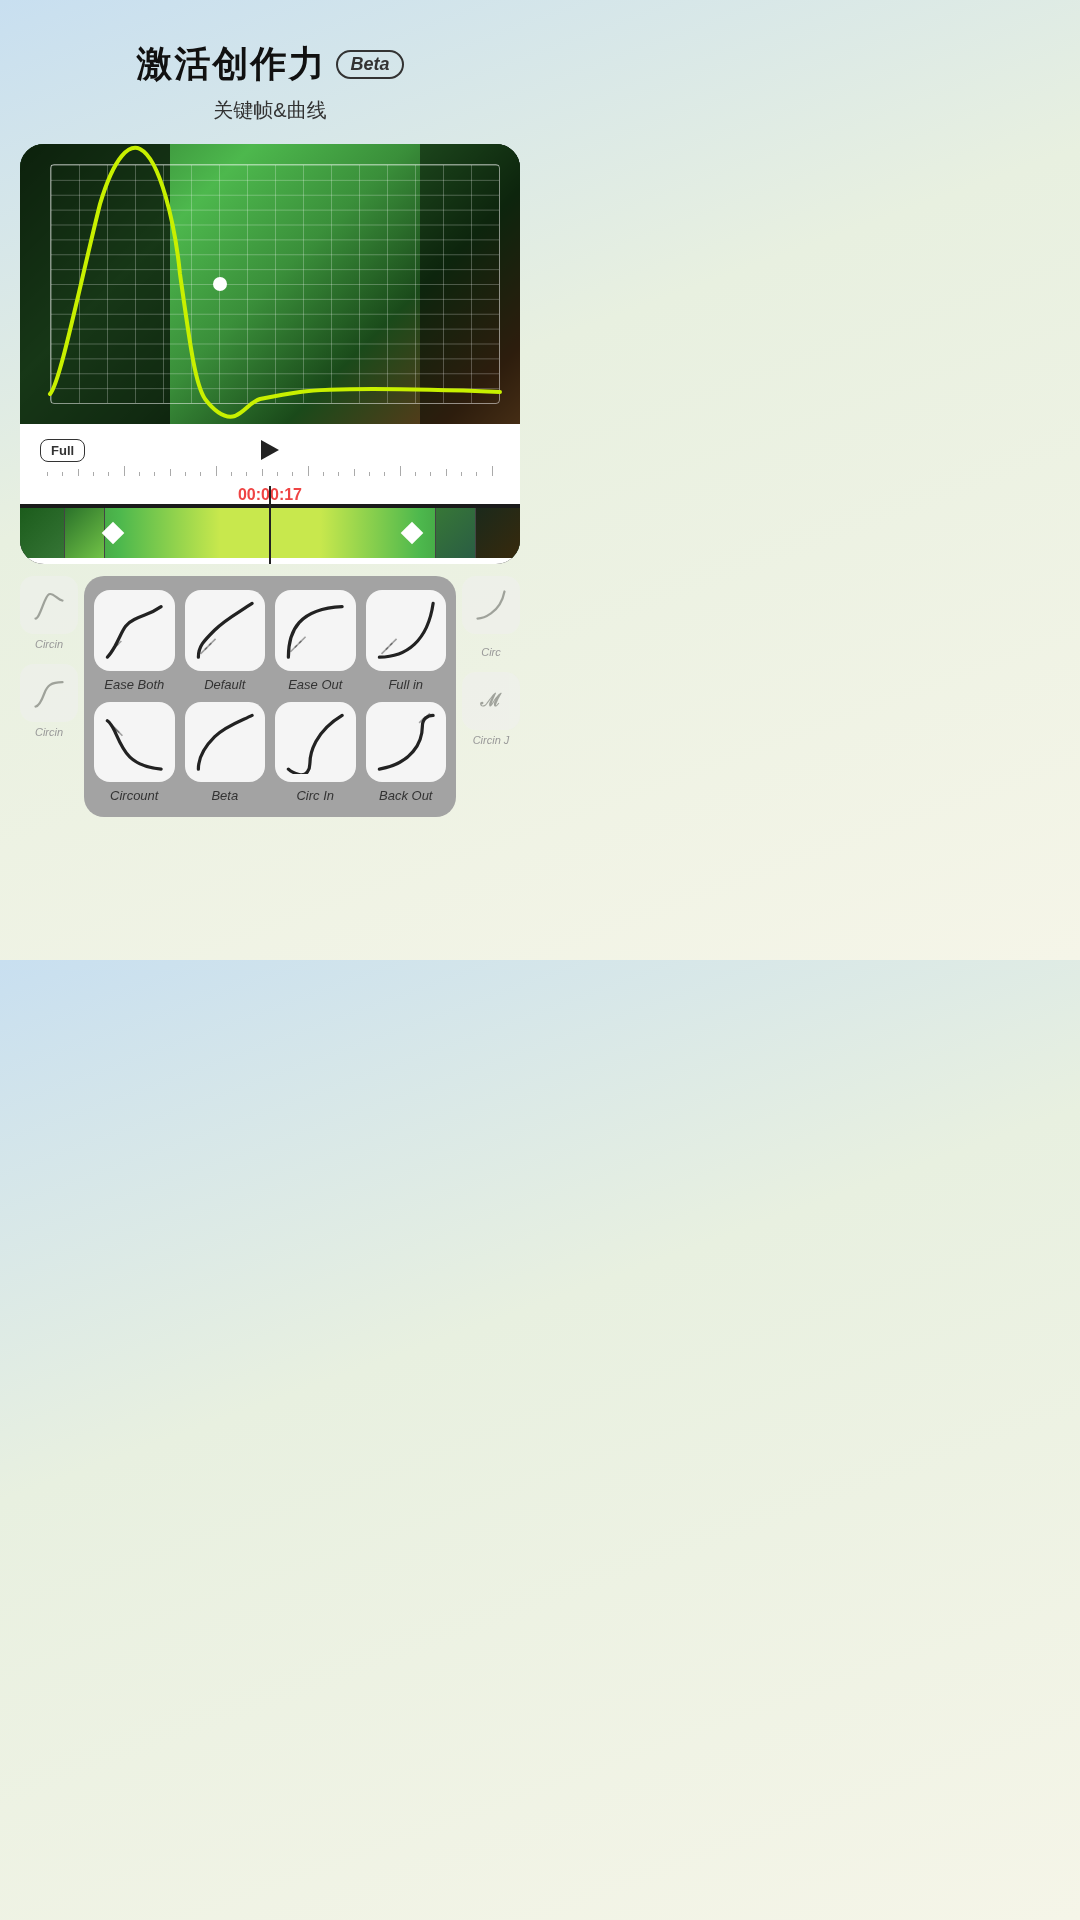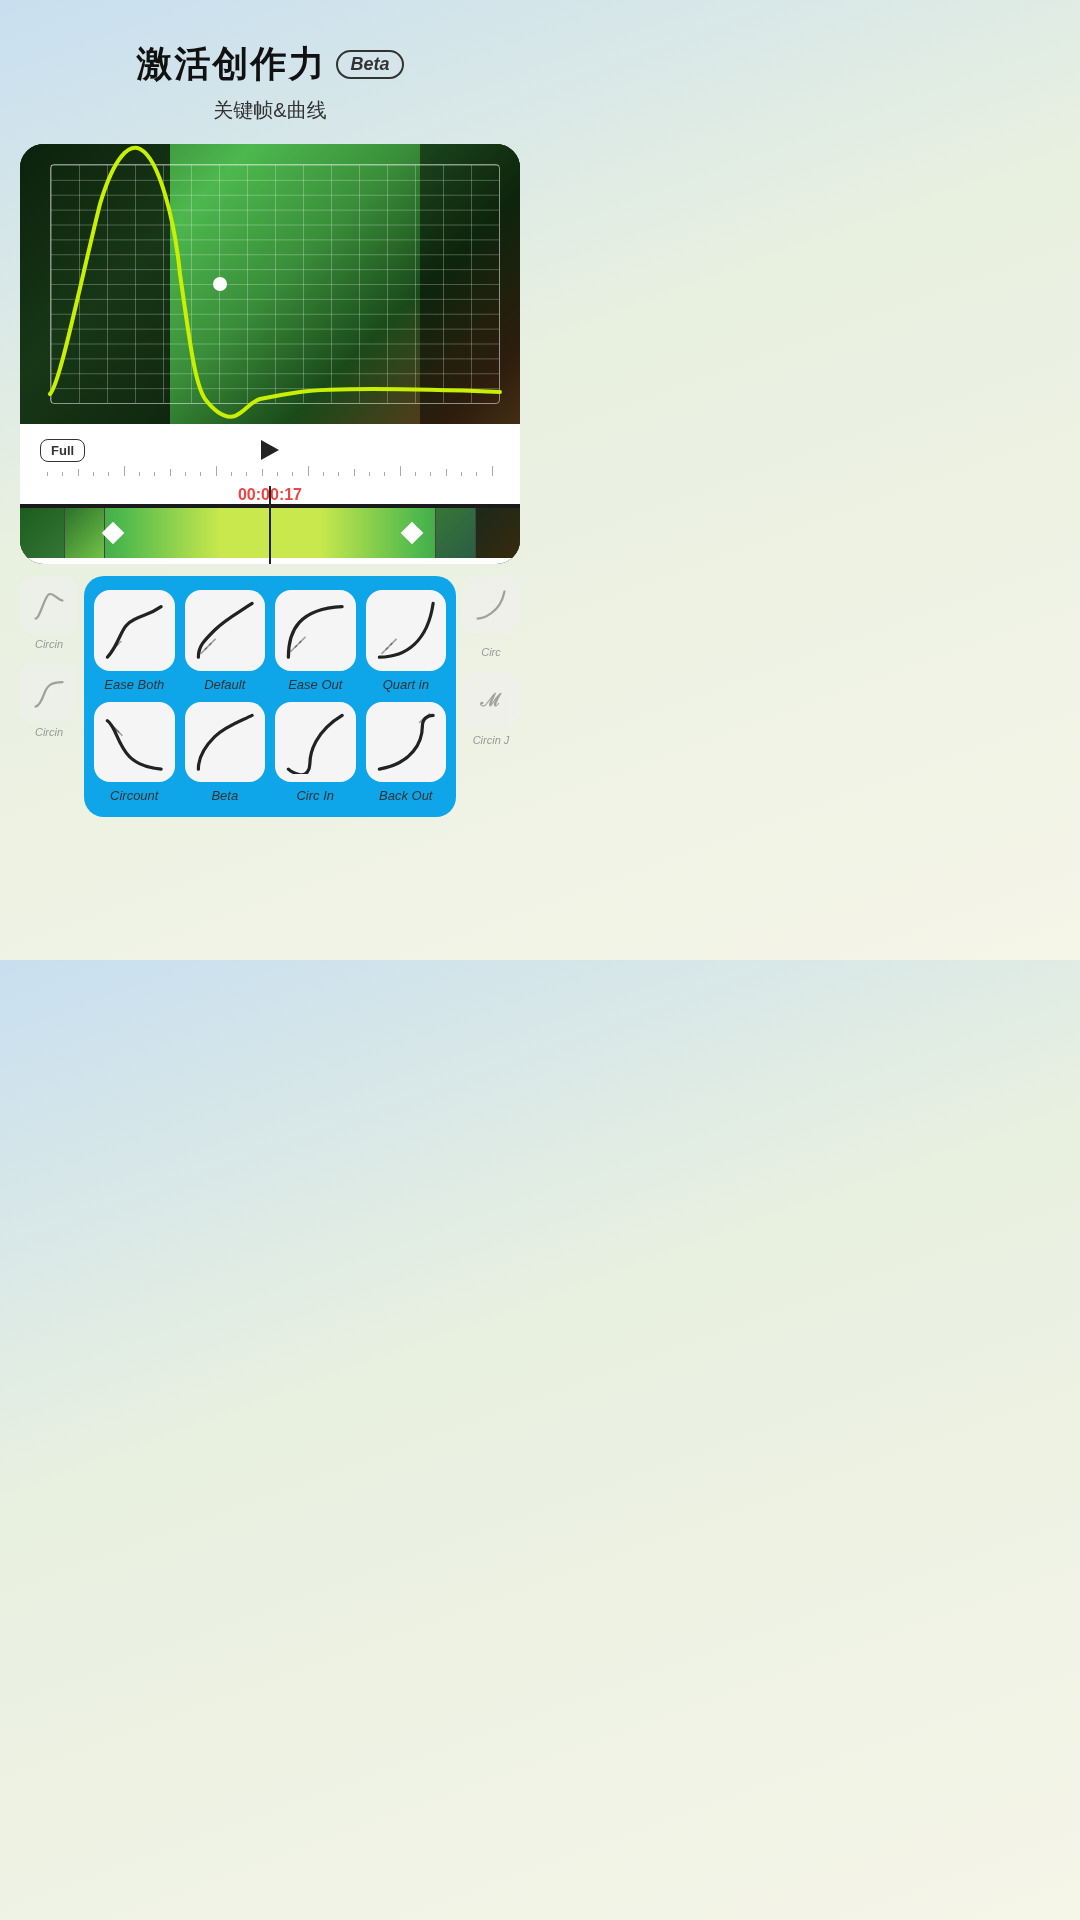--- a/index.html
+++ b/index.html
@@ -466,21 +466,21 @@
     <div style="display:flex;flex-direction:column;align-items:center;gap:4px;margin-top:4px;">
       <div class="side-card">
         <svg viewBox="0 0 40 40" width="36" height="36">
             <path d="M5 35 C8 35, 12 28, 15 20 C18 12, 22 8, 35 8" stroke="#555" stroke-width="2.5" fill="none" stroke-linecap="round"></path>
           </svg>
       </div>
       <span class="side-label">Circin</span>
     </div>
   </div>
 
-  <div style="flex:1;background:#0ea5e9;border-radius:20px;padding:14px 10px;">
+  <div style="flex:1;background:#a3a3a3;border-radius:20px;padding:14px 10px;">
     <div class="easing-grid">
 
       <div class="easing-item">
         <div class="easing-card">
           <svg viewBox="0 0 60 60" xmlns="http://www.w3.org/2000/svg">
             <path d="M5 55 C5 55, 8 52, 12 45 C20 30, 20 25, 30 20 C40 15, 45 15, 55 8" stroke="#222" stroke-width="3" fill="none" stroke-linecap="round"></path>
 
             <line x1="8" y1="50" x2="12" y2="46" stroke="#222" stroke-width="1.5" opacity="0.4"></line>
             <line x1="11" y1="47" x2="15" y2="43" stroke="#222" stroke-width="1.5" opacity="0.4"></line>
             <line x1="14" y1="44" x2="18" y2="40" stroke="#222" stroke-width="1.5" opacity="0.4"></line>
@@ -515,21 +515,21 @@
 
       <div class="easing-item">
         <div class="easing-card">
           <svg viewBox="0 0 60 60" xmlns="http://www.w3.org/2000/svg">
             <path d="M5 55 C30 55, 50 40, 55 5" stroke="#222" stroke-width="3" fill="none" stroke-linecap="round"></path>
             <line x1="7" y1="52" x2="13" y2="46" stroke="#222" stroke-width="1.5" opacity="0.4"></line>
             <line x1="11" y1="48" x2="17" y2="42" stroke="#222" stroke-width="1.5" opacity="0.4"></line>
             <line x1="15" y1="44" x2="21" y2="38" stroke="#222" stroke-width="1.5" opacity="0.4"></line>
           </svg>
         </div>
-        <span class="easing-label">Quart in</span>
+        <span class="easing-label">Full in</span>
       </div>
     </div>
 
     <div class="easing-grid" style="margin-top:10px;">
 
       <div class="easing-item">
         <div class="easing-card">
           <svg viewBox="0 0 60 60" xmlns="http://www.w3.org/2000/svg">
             <path d="M5 10 C5 10, 8 12, 12 20 C20 38, 25 52, 55 55" stroke="#222" stroke-width="3" fill="none" stroke-linecap="round"></path>
             <line x1="7" y1="12" x2="13" y2="18" stroke="#222" stroke-width="1.5" opacity="0.4"></line>

